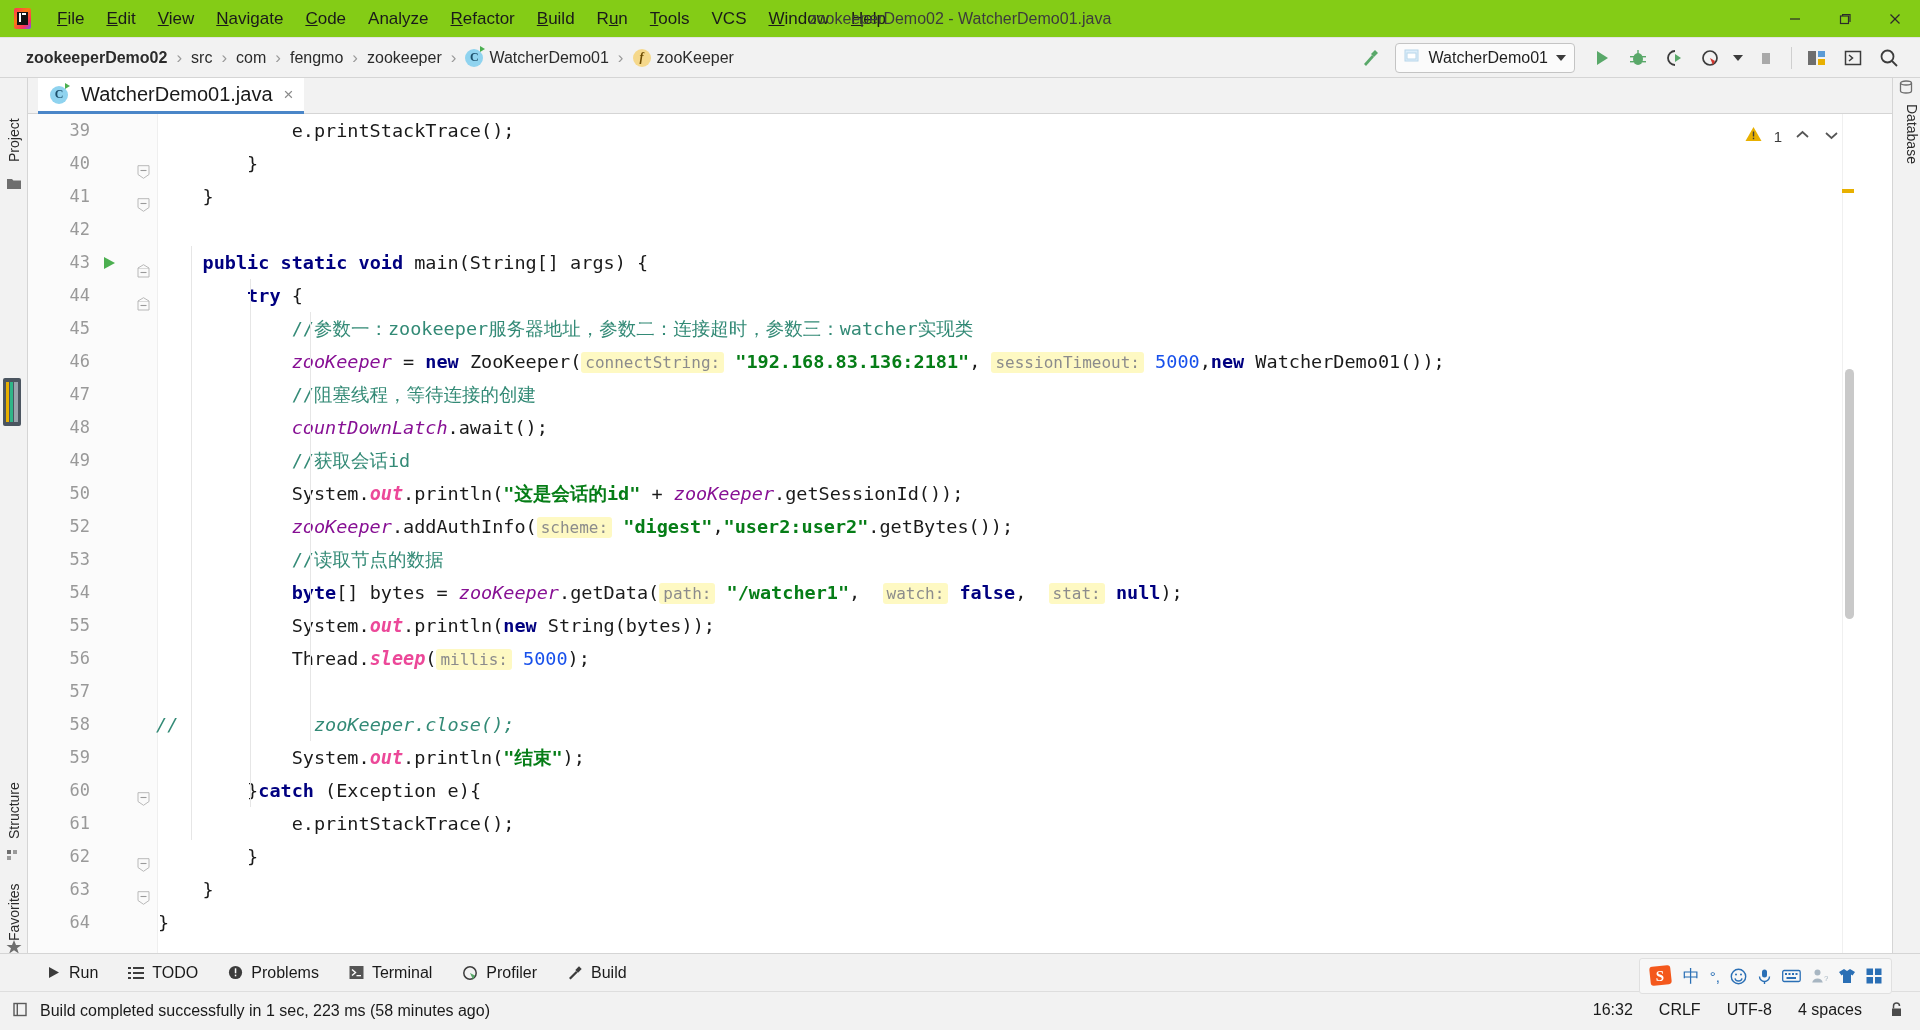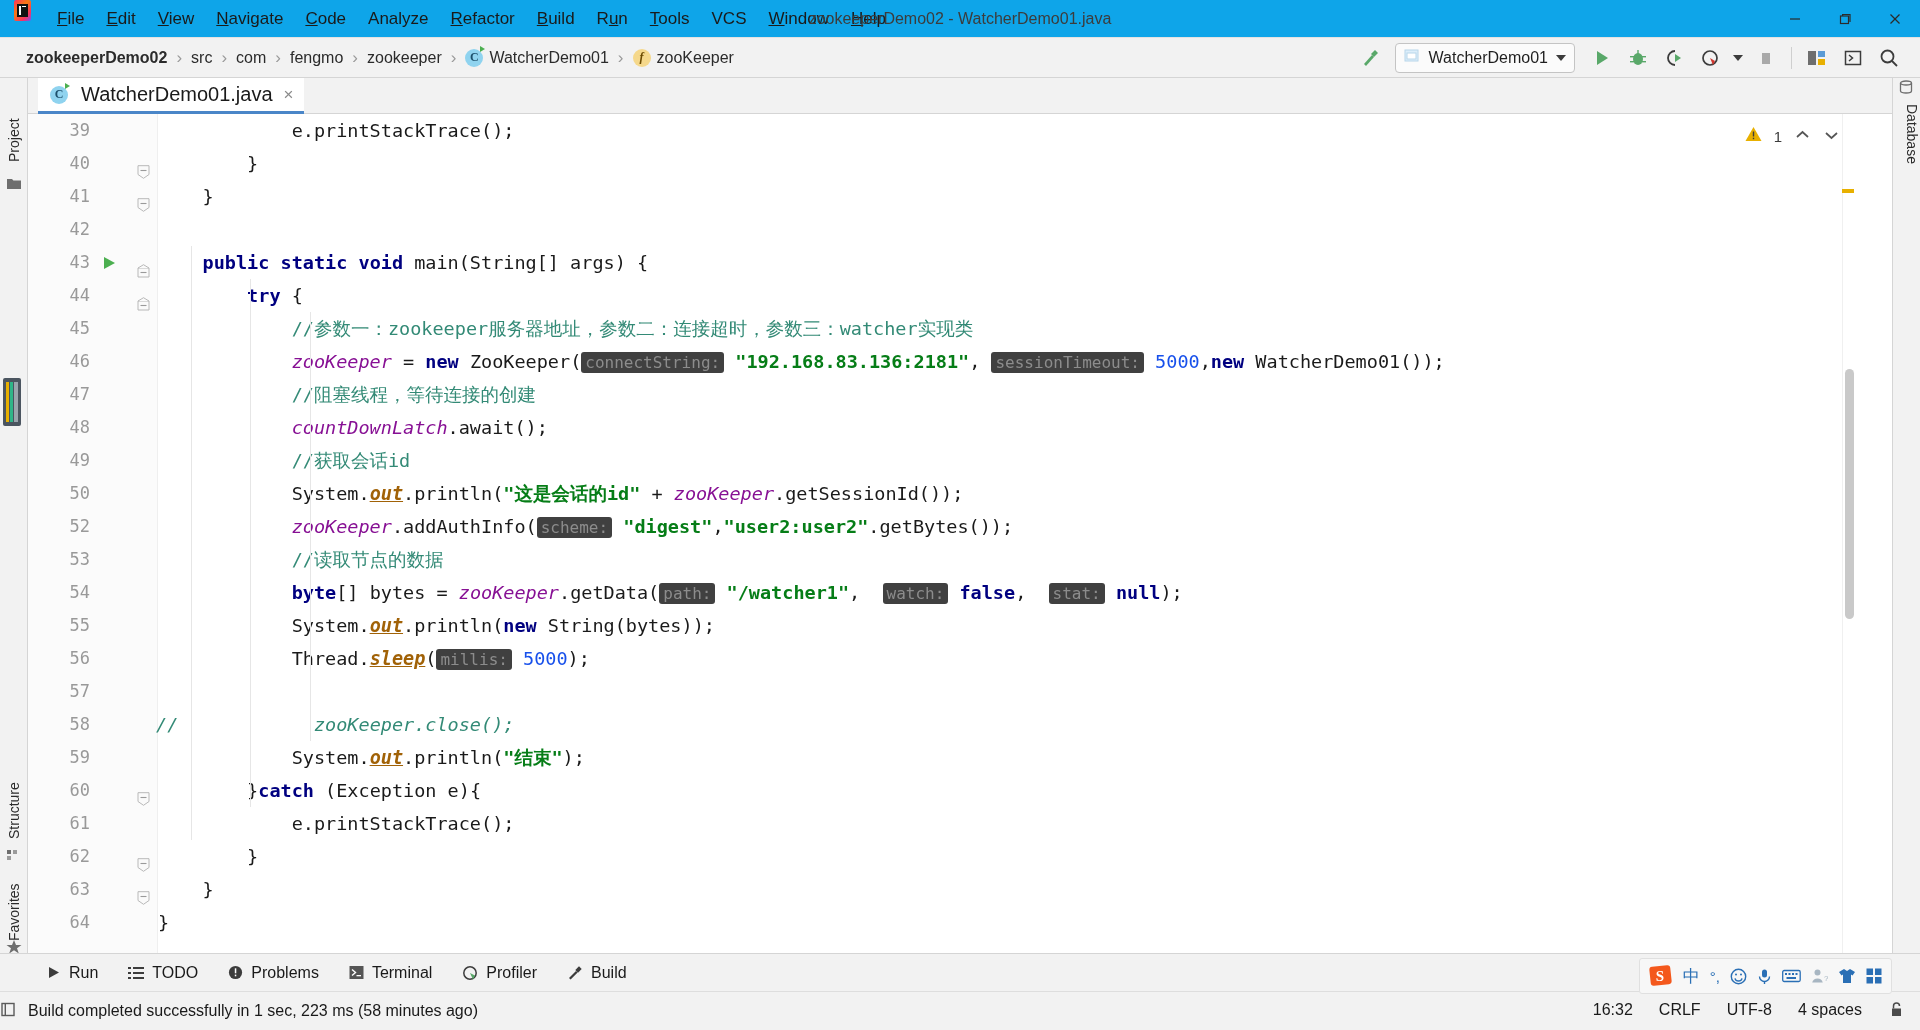--- a/index.html
+++ b/index.html
@@ -7,22 +7,22 @@
     width: 1920px; height: 1030px;
     background: #ffffff;
     font-family: "Liberation Sans", sans-serif;
     overflow: hidden;
   }
   body { position: relative; }
 
   
   #titlebar {
     position: absolute; left: 0; top: 0; width: 1920px; height: 38px;
-    background: #0ea5e9;
-    display: flex; align-items: flex-start;
+    background: #84cc16;
+    display: flex; align-items: center;
     border-bottom: 1px solid #e3e3e3;
   }
   #app-logo {
     width: 22px; height: 22px; margin-left: 12px; margin-right: 12px;
     position: relative; flex: none;
   }
   #app-logo .lg-a { position:absolute; left:2px; top:0; width:17px; height:21px;
     background: linear-gradient(135deg,#fe315d 0%,#f97a12 40%,#fe315d 75%,#6b57ff 100%);
     border-radius: 2px; }
   #app-logo .lg-b { position:absolute; left:5px; top:4px; width:11px; height:13px; background:#121212; }
@@ -151,22 +151,22 @@
   }
   
   .iguide{ position:absolute; top:0; width:1px; height:100%; background:#e6e6e6;}
 
   
   .kw { color:#000080; font-weight:bold; }
   .cm { color:#338a76; }
   .st { color:#067d17; font-weight:bold; }
   .num{ color:#1750eb; }
   .fld{ color:#871094; font-style:italic; }
-  .sfld{ color:#a16207; font-style:italic; font-weight:bold;text-decoration:underline; }
-  .hint{ color:#8c8c8c; background:#404040; border-radius:3px; padding:1px 4px; font-size:16px; }
+  .sfld{ color:#ec4899; font-style:italic; font-weight:bold; }
+  .hint{ color:#8c8c8c; background:#fef9c3; border-radius:3px; padding:1px 4px; font-size:16px; }
   .cmgreen{ color:#338a76; font-style:italic;}
 
   
   #insp{
     position:absolute; right:52px; top:12px; display:flex; align-items:center; gap:12px;
   }
   #insp .wcount{ font-size:15px; color:#3c3c3c; }
   #insp .chev{ font-size:17px; color:#555; cursor:pointer; }
   #errstripe{
     position:absolute; right:36px; top:0; width:14px; height:839px; background:#ffffff;
@@ -186,21 +186,21 @@
     font-size:16px; color:#1a1a1a; height:30px; margin-left:2px;
   }
   .btw:first-child{ margin-left:32px; }
 
   
   #statusbar{
     position:absolute; left:0; top:991px; width:1920px; height:39px;
     background:#f2f2f2; border-top:1px solid #dedede;
     display:flex; align-items:center;
   }
-  #status-left{ display:flex; align-items:center; gap:11px; }
+  #status-left{ display:flex; align-items:center; gap:11px; padding-left:12px; }
   #status-msg{ font-size:16px; color:#1a1a1a; }
   #status-right{ margin-left:auto; display:flex; align-items:flex-start; gap:26px; padding-right:16px; font-size:16px; color:#1a1a1a;}
   #status-right .si{ cursor:default; }
 
   
   #imebar{
     position:absolute; right:28px; top:958px; height:36px;
     background:#f7f7f7; border:1px solid #e0e0e0; border-radius:3px;
     display:flex; align-items:center; gap:10px; padding:0 9px;
   }

